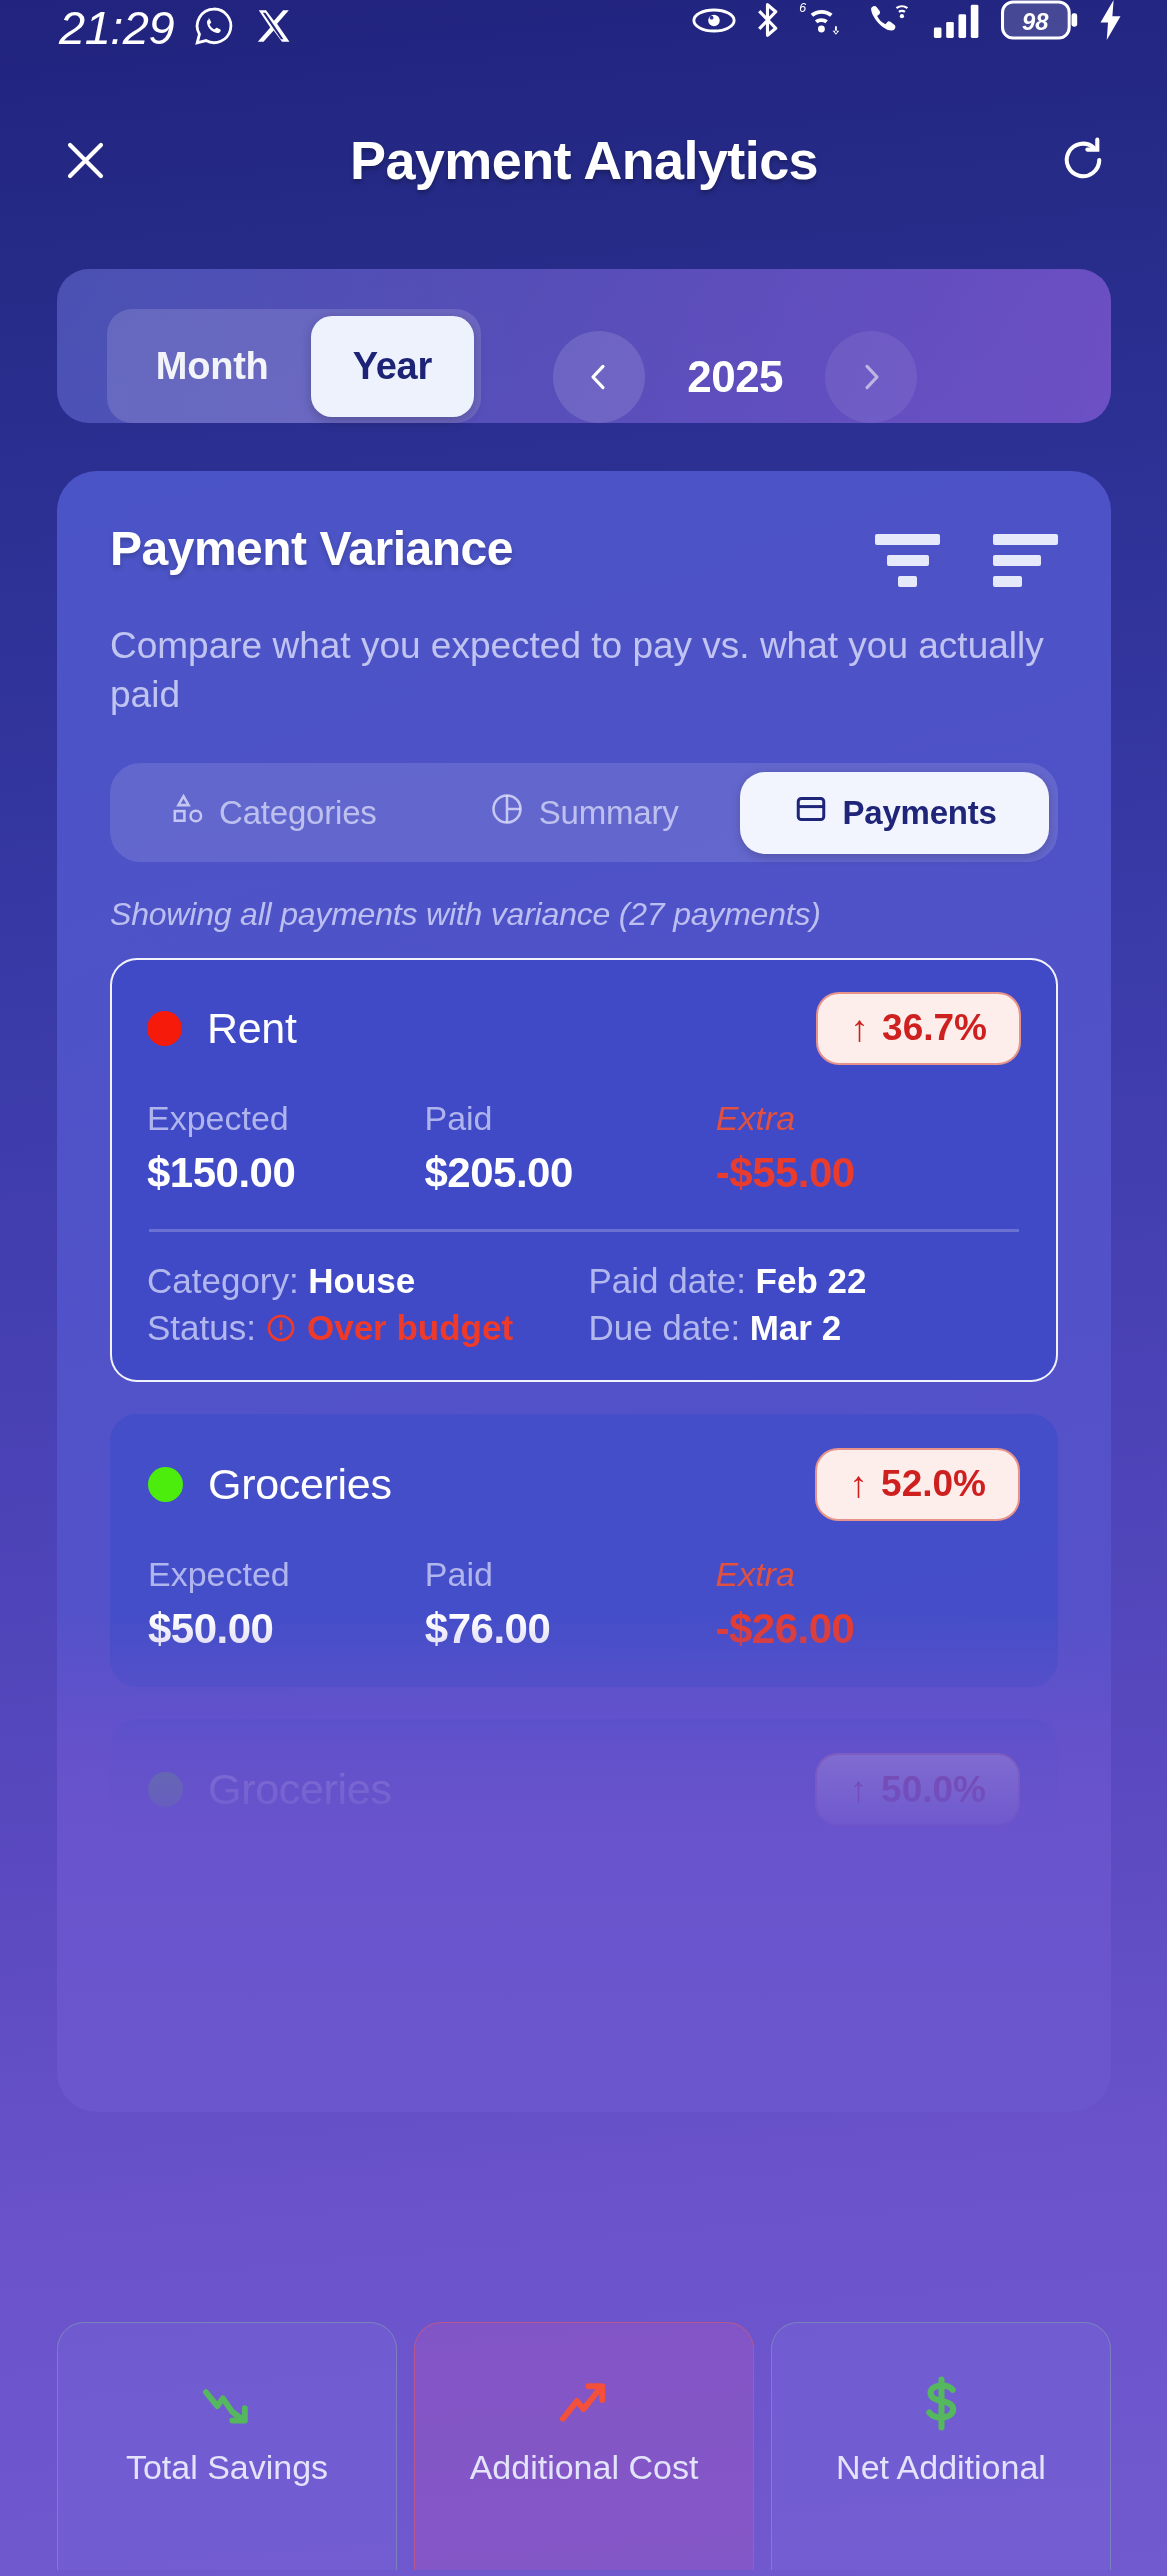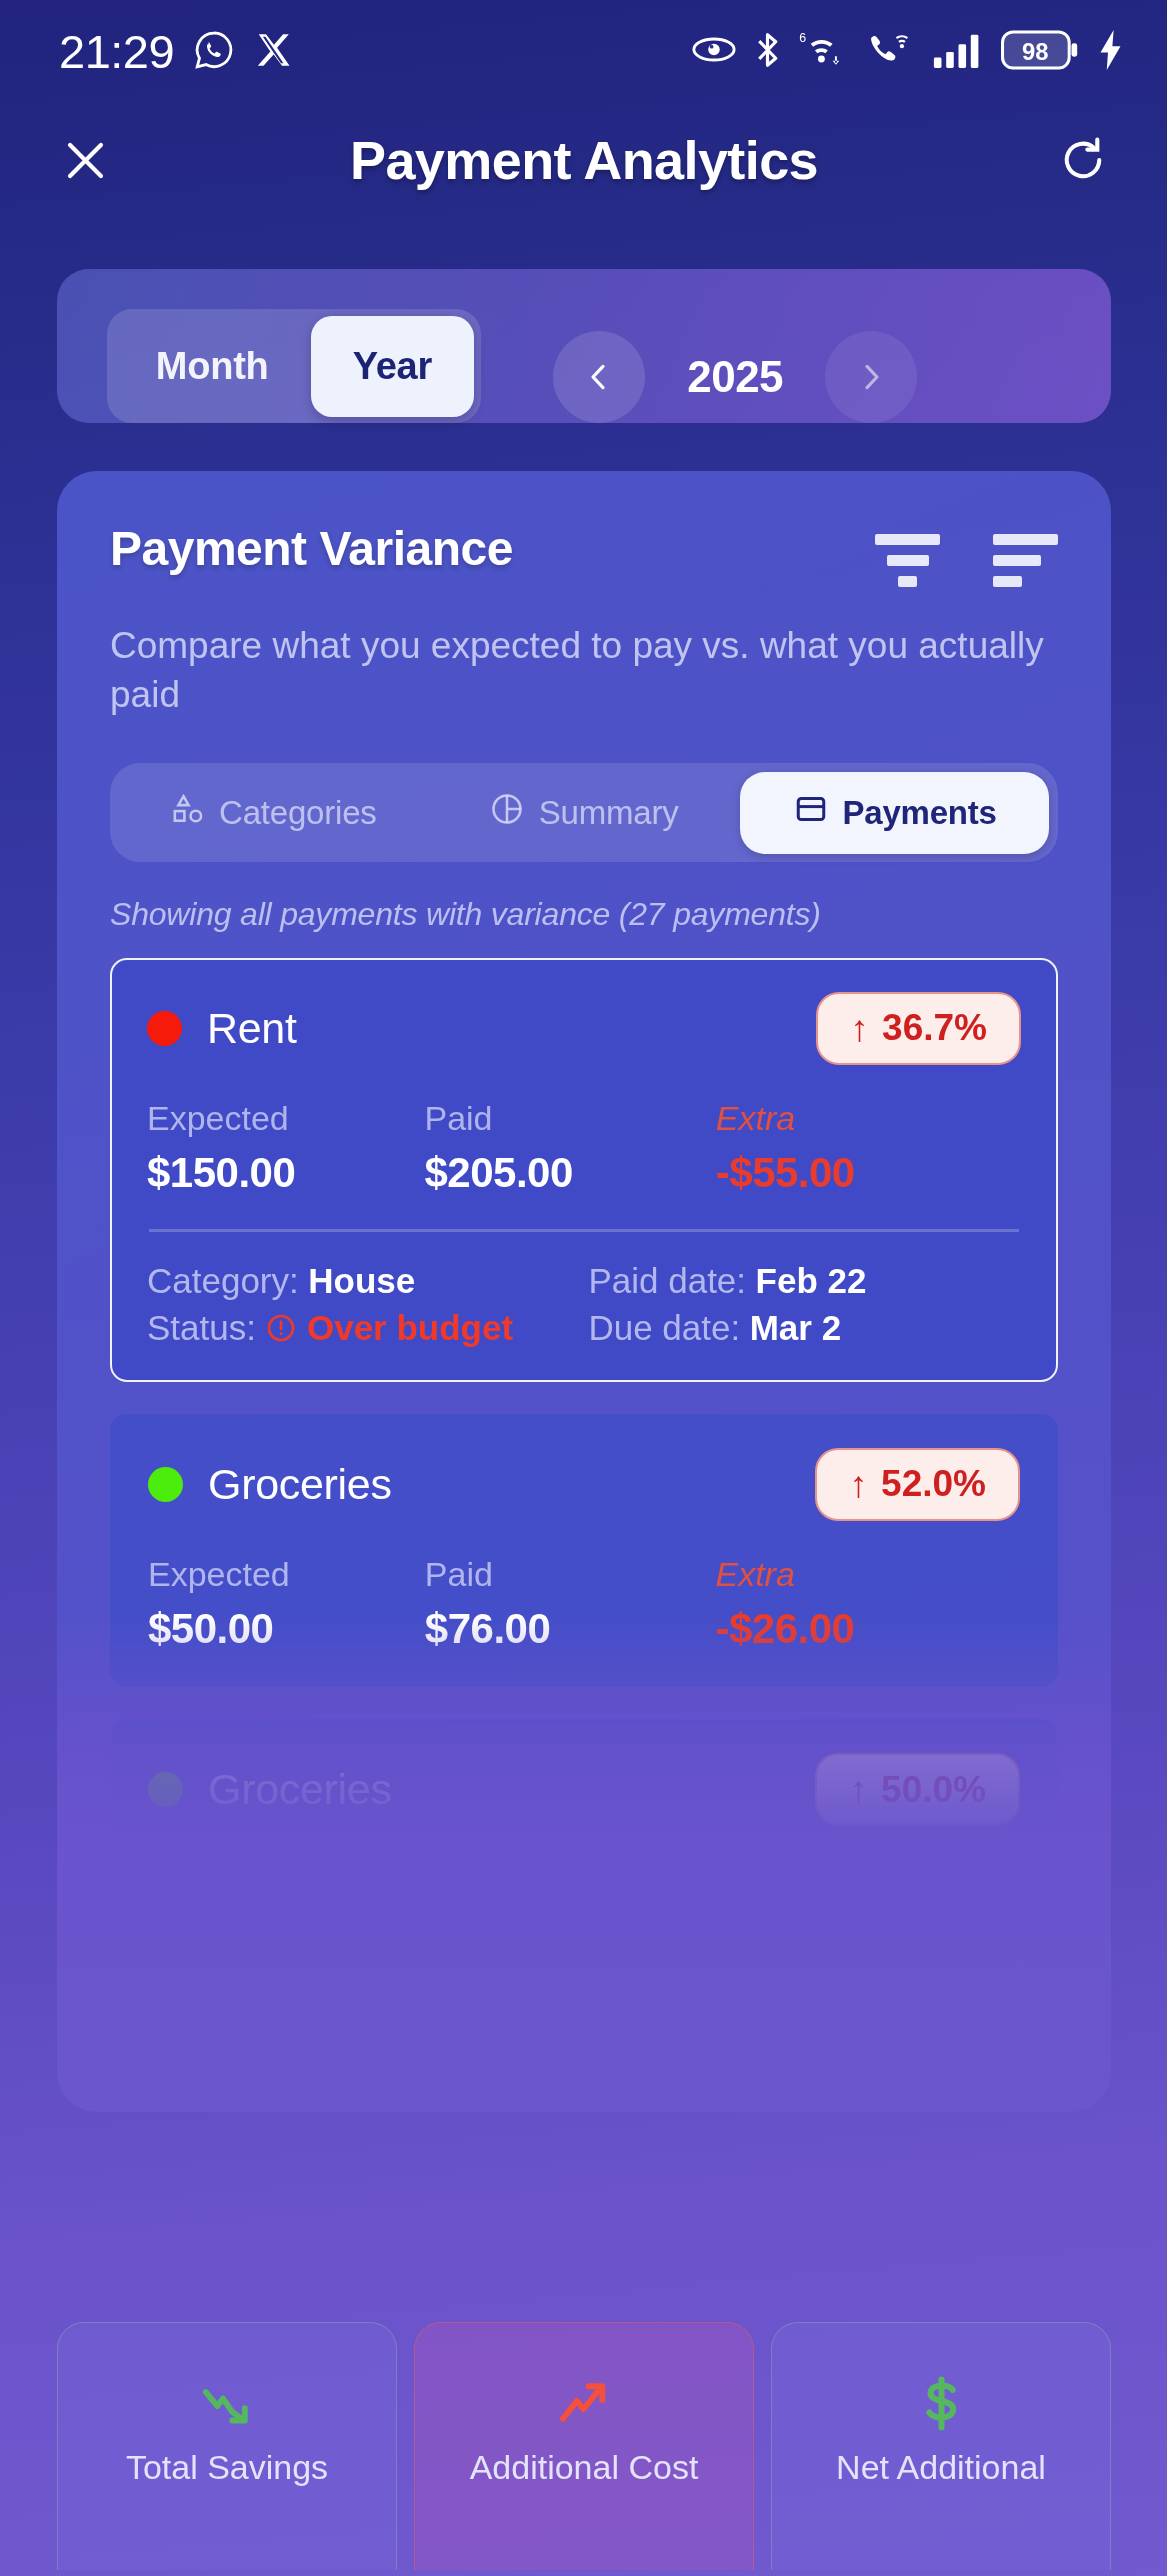--- a/index.html
+++ b/index.html
@@ -7,22 +7,22 @@
   body {
     font-family:"Liberation Sans", sans-serif;
     background:linear-gradient(175deg,#21237e 0%,#252a86 9%,#2b2f91 18%,#3a3aa8 38%,#4a42b6 55%,#5a49c0 70%,#6a53cb 84%,#7159cf 100%);
     color:#fff;
     overflow:hidden;
     position:relative;
   }
 
   
   .statusbar{
-    height:103px; display:flex; align-items:center;
-    justify-content:space-between; padding:0 44px 0 59px;
+    height:103px; display:flex; align-items:flex-start;
+    justify-content:space-between; padding:0 44px 0 59px;font-style:italic;
   }
   .sb-left{ display:flex; align-items:center; gap:19px; }
   .sb-time{ font-size:47px; font-weight:400; letter-spacing:-0.5px; }
   .sb-right{ display:flex; align-items:center; gap:16px; }
   .ic{ display:block; }
 
   
   .header{
     height:114px; display:flex; align-items:center;
     padding:0 50px; position:relative;
@@ -115,21 +115,21 @@
     box-shadow:0 2.9px 9.5px rgba(0,0,0,.18); }
   .tab svg{ flex:none; }
 
   .showing{
     margin-top:34px; font-size:32px; font-style:italic;
     color:rgba(222,225,252,.76); letter-spacing:-0.2px;
   }
 
   
   .prow{
-    margin-top:25px; border-radius:17px;
+    margin-top:25px; border-radius:27px;
     background:rgba(67,78,200,.92);
     padding:34px 38px 34px 38px;
   }
   .prow.highlight{
     background:rgba(63,74,198,.95);
     border:2.9px solid rgba(255,255,255,.93);
     padding:31.5px 35px 31.5px 35px;
   }
   .prow-top{ display:flex; align-items:center; justify-content:space-between; }
   .prow-name{ display:flex; align-items:center; gap:25px; }

